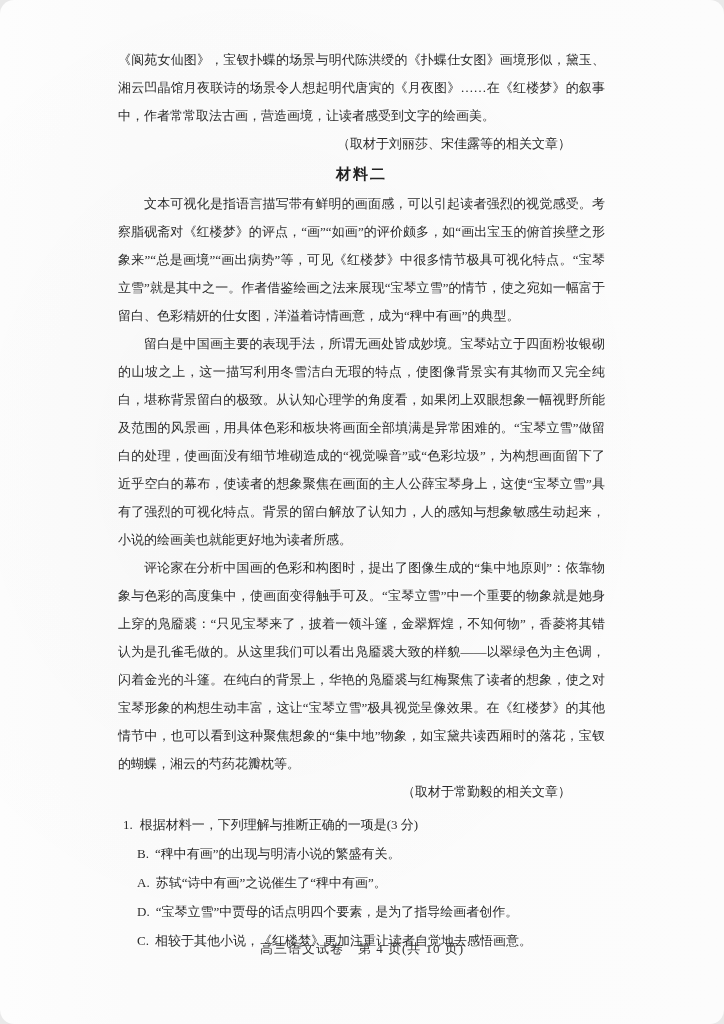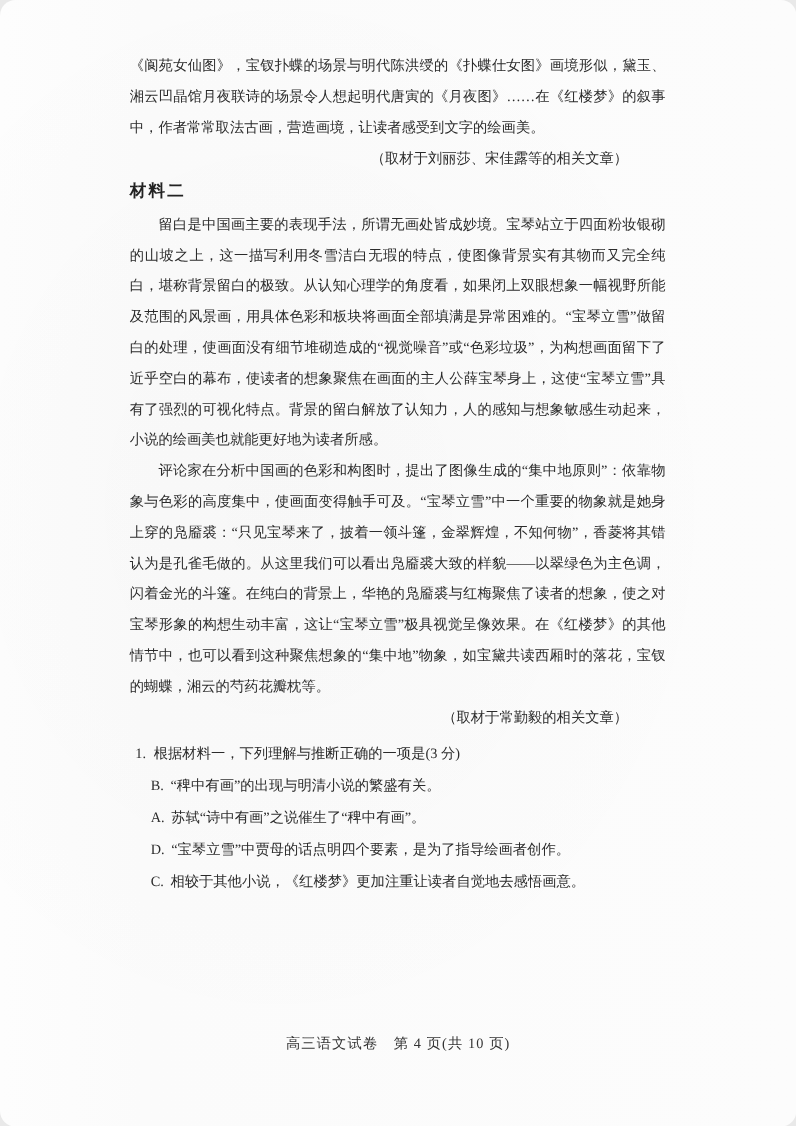--- a/index.html
+++ b/index.html
@@ -30,21 +30,21 @@
   .para { margin: 0; text-indent: 2em; }
   .para.no-indent { text-indent: 0; }
   .attribution {
     margin: 0;
     text-align: right;
     padding-right: 34px;
     text-indent: 0;
   }
   .heading {
     margin: 1px 0;
-    text-align: left;
+    text-align: center;
     font-size: 15px;
     font-weight: bold;
     line-height: 30px;
     letter-spacing: 2px;
     color: #222;
   }
   .question { margin-top: 4px; font-family: Liberation Serif, serif; }
   .stem { padding-left: 5px; line-height: 29px; }
   .stem .q-number { margin-right: 7px; }
   .option { padding-left: 19px; line-height: 29px; }
@@ -65,20 +65,21 @@
 
 <div class="page">
   <div class="content">
 
     <p class="para no-indent">《阆苑女仙图》，宝钗扑蝶的场景与明代陈洪绶的《扑蝶仕女图》画境形似，黛玉、湘云凹晶馆月夜联诗的场景令人想起明代唐寅的《月夜图》……在《红楼梦》的叙事中，作者常常取法古画，营造画境，让读者感受到文字的绘画美。</p>
 
     <p class="attribution">（取材于刘丽莎、宋佳露等的相关文章）</p>
 
     <h2 class="heading">材料二</h2>
 
+    <p class="para">文本可视化是指语言描写带有鲜明的画面感，可以引起读者强烈的视觉感受。考察脂砚斋对《红楼梦》的评点，“画”“如画”的评价颇多，如“画出宝玉的俯首挨壁之形象来”“总是画境”“画出病势”等，可见《红楼梦》中很多情节极具可视化特点。“宝琴立雪”就是其中之一。作者借鉴绘画之法来展现“宝琴立雪”的情节，使之宛如一幅富于留白、色彩精妍的仕女图，洋溢着诗情画意，成为“稗中有画”的典型。</p>
 
     <p class="para">留白是中国画主要的表现手法，所谓无画处皆成妙境。宝琴站立于四面粉妆银砌的山坡之上，这一描写利用冬雪洁白无瑕的特点，使图像背景实有其物而又完全纯白，堪称背景留白的极致。从认知心理学的角度看，如果闭上双眼想象一幅视野所能及范围的风景画，用具体色彩和板块将画面全部填满是异常困难的。“宝琴立雪”做留白的处理，使画面没有细节堆砌造成的“视觉噪音”或“色彩垃圾”，为构想画面留下了近乎空白的幕布，使读者的想象聚焦在画面的主人公薛宝琴身上，这使“宝琴立雪”具有了强烈的可视化特点。背景的留白解放了认知力，人的感知与想象敏感生动起来，小说的绘画美也就能更好地为读者所感。</p>
 
     <p class="para">评论家在分析中国画的色彩和构图时，提出了图像生成的“集中地原则”：依靠物象与色彩的高度集中，使画面变得触手可及。“宝琴立雪”中一个重要的物象就是她身上穿的凫靥裘：“只见宝琴来了，披着一领斗篷，金翠辉煌，不知何物”，香菱将其错认为是孔雀毛做的。从这里我们可以看出凫靥裘大致的样貌——以翠绿色为主色调，闪着金光的斗篷。在纯白的背景上，华艳的凫靥裘与红梅聚焦了读者的想象，使之对宝琴形象的构想生动丰富，这让“宝琴立雪”极具视觉呈像效果。在《红楼梦》的其他情节中，也可以看到这种聚焦想象的“集中地”物象，如宝黛共读西厢时的落花，宝钗的蝴蝶，湘云的芍药花瓣枕等。</p>
 
     <p class="attribution">（取材于常勤毅的相关文章）</p>
 
     <div class="question">
       <div class="stem">
         <span class="q-number">1.</span><span>根据材料一，下列理解与推断正确的一项是(3 分)</span>

